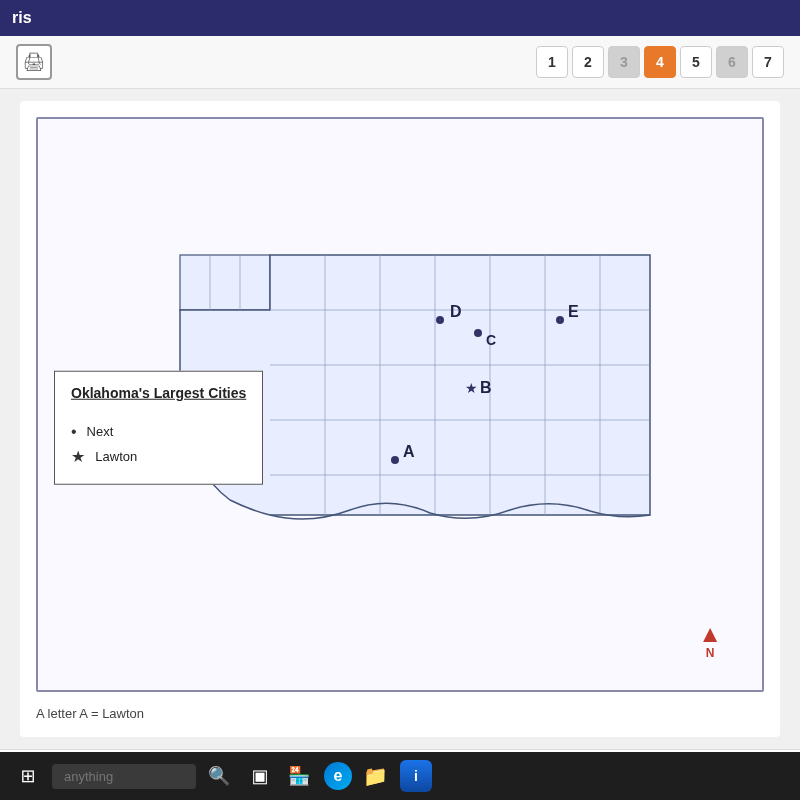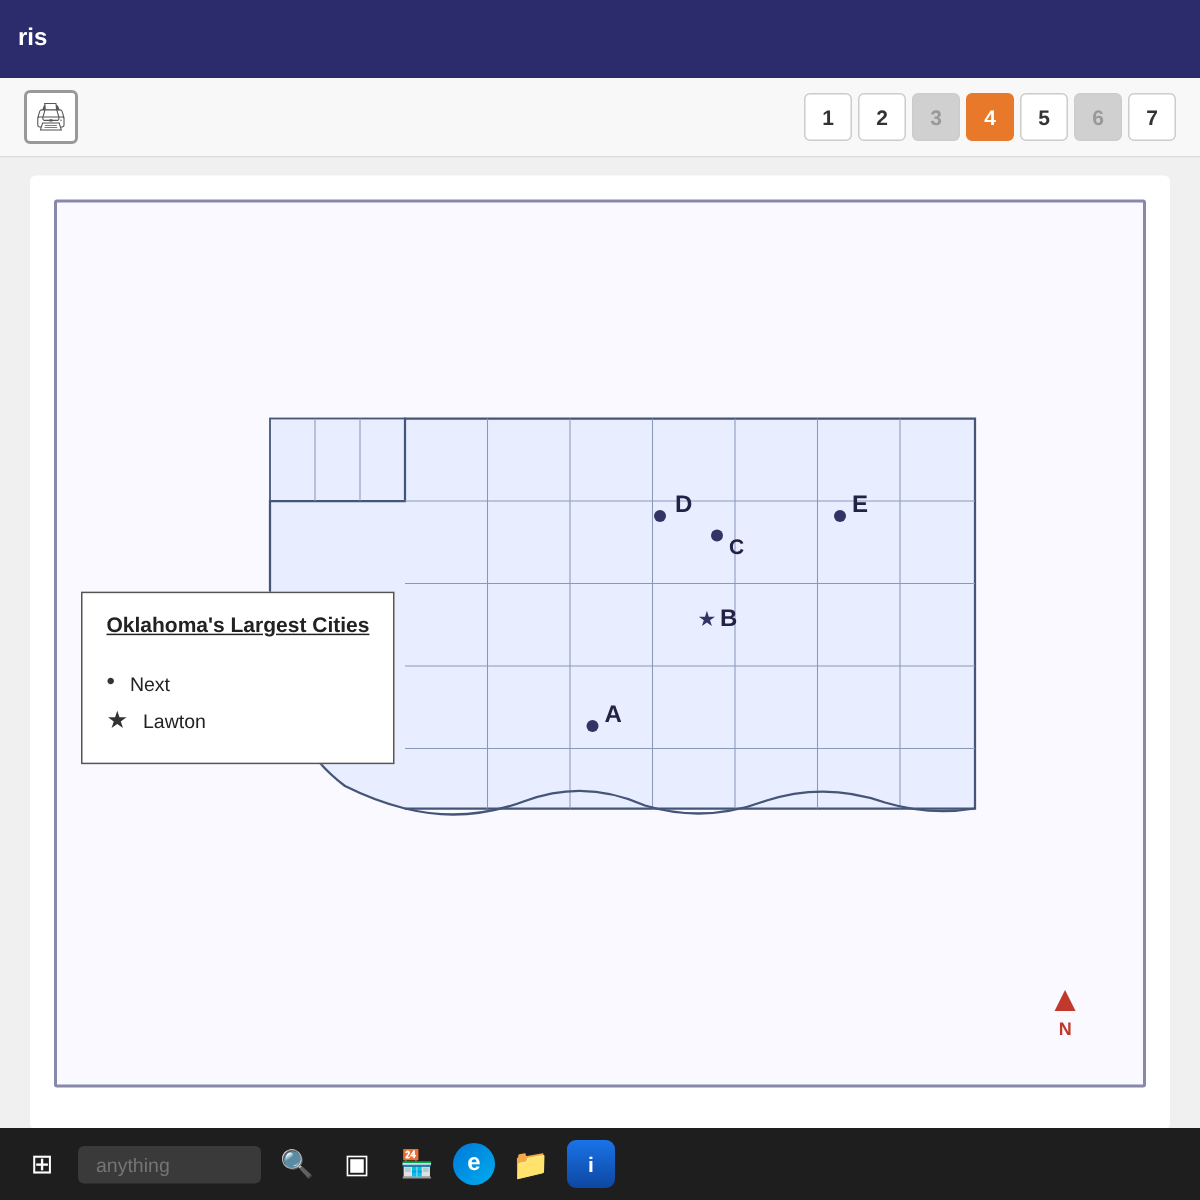--- a/index.html
+++ b/index.html
@@ -7,21 +7,21 @@
       width: 800px;
       height: 800px;
       overflow: hidden;
       background: #1a1a2e;
       font-family: Arial, sans-serif;
     }
 
     
     .top-bar {
       background: #2c2c6c;
-      height: 52px;
+      height: 36px;
       display: flex;
       align-items: center;
       padding-left: 12px;
     }
     .top-bar-title {
       color: white;
       font-size: 16px;
       font-weight: bold;
     }
 
@@ -239,21 +239,21 @@
       padding: 0 12px;
       z-index: 100;
     }
     .taskbar-search {
       background: #3a3a3a;
       border: none;
       color: white;
       padding: 5px 12px;
       border-radius: 4px;
       font-size: 13px;
-      width: 122px;
+      width: 144px;
     }
     .taskbar-icon {
       width: 32px;
       height: 32px;
       display: flex;
       align-items: center;
       justify-content: center;
       font-size: 18px;
       cursor: pointer;
       color: white;
@@ -382,20 +382,23 @@
           </g>
         </svg>
 
         <div class="north-arrow">
           <span class="north-arrow-symbol">▲</span>
           <span>N</span>
         </div>
       </div>
     </div>
 
+    <div class="answer-choice">
+      <span>A  letter A = Lawton</span>
+    </div>
 
   </div>
 
   <div class="bottom-bar">
     <span class="mark-return-link">Mark this and return</span>
     <div class="bottom-buttons">
       <button class="btn-save-exit">Save and Exit</button>
       <button class="btn-next">Next</button>
     </div>
   </div>

